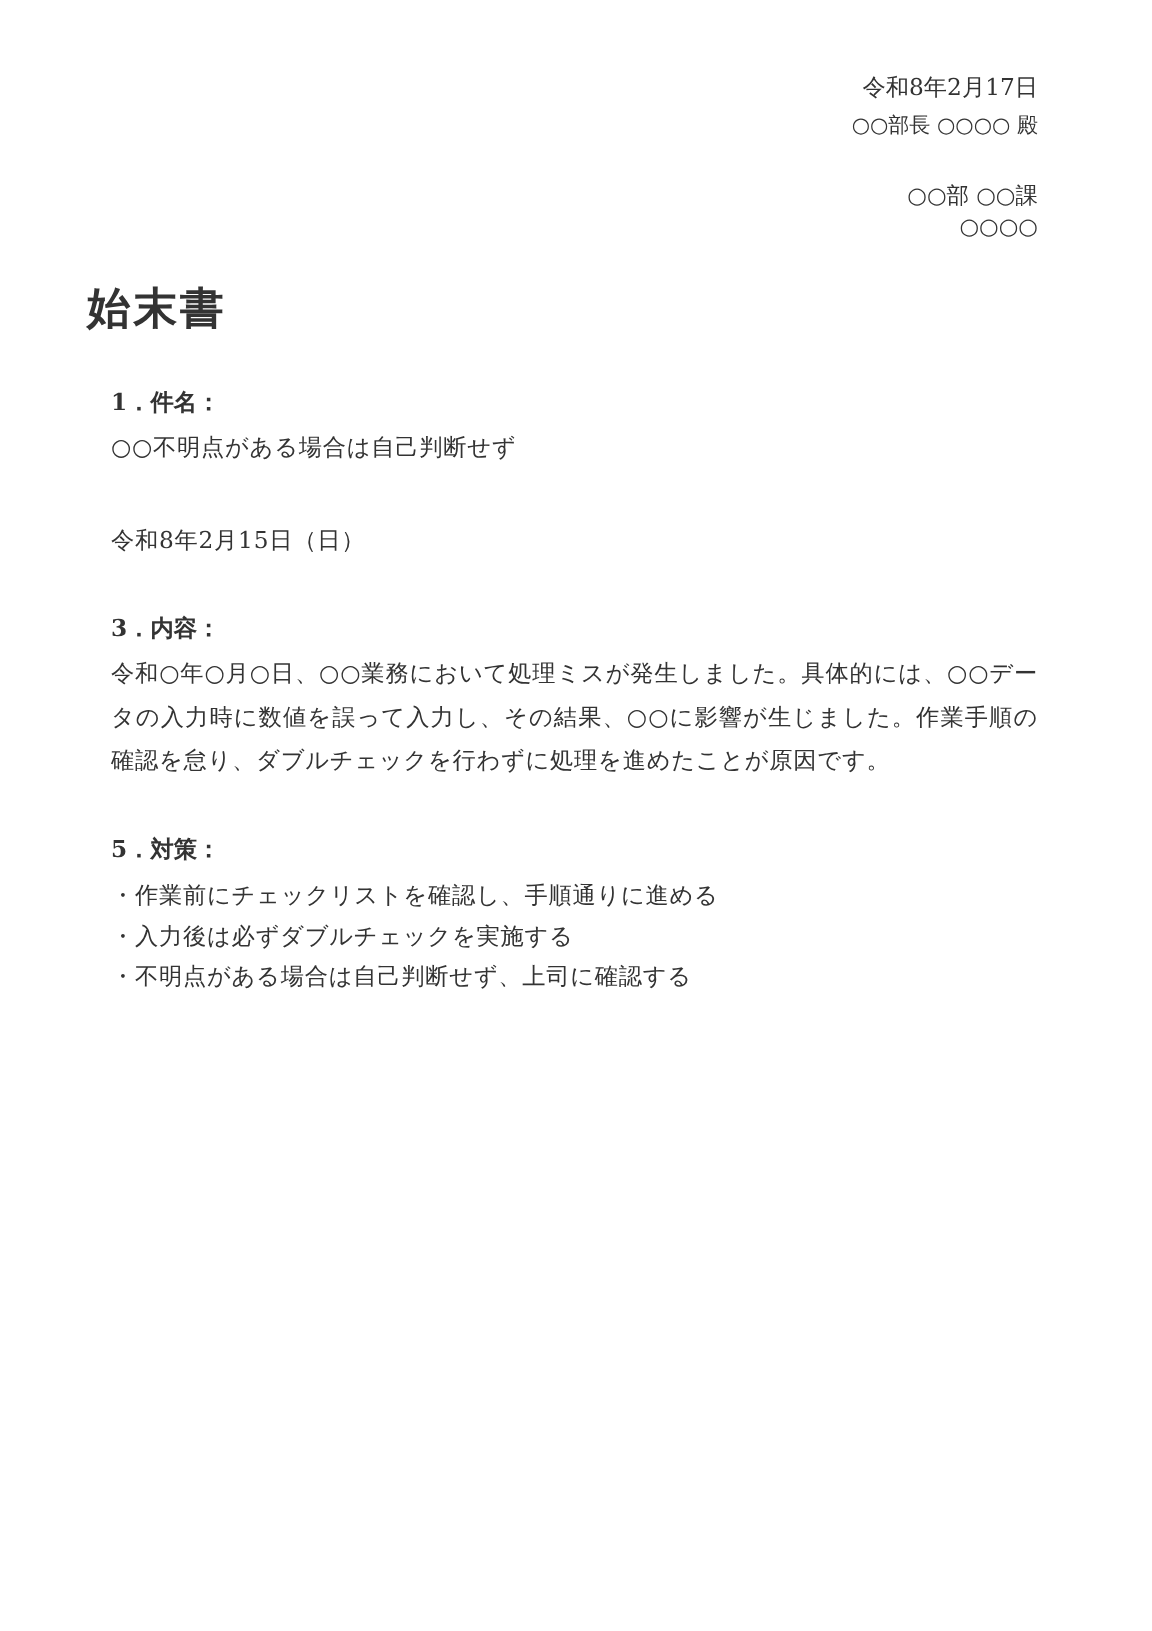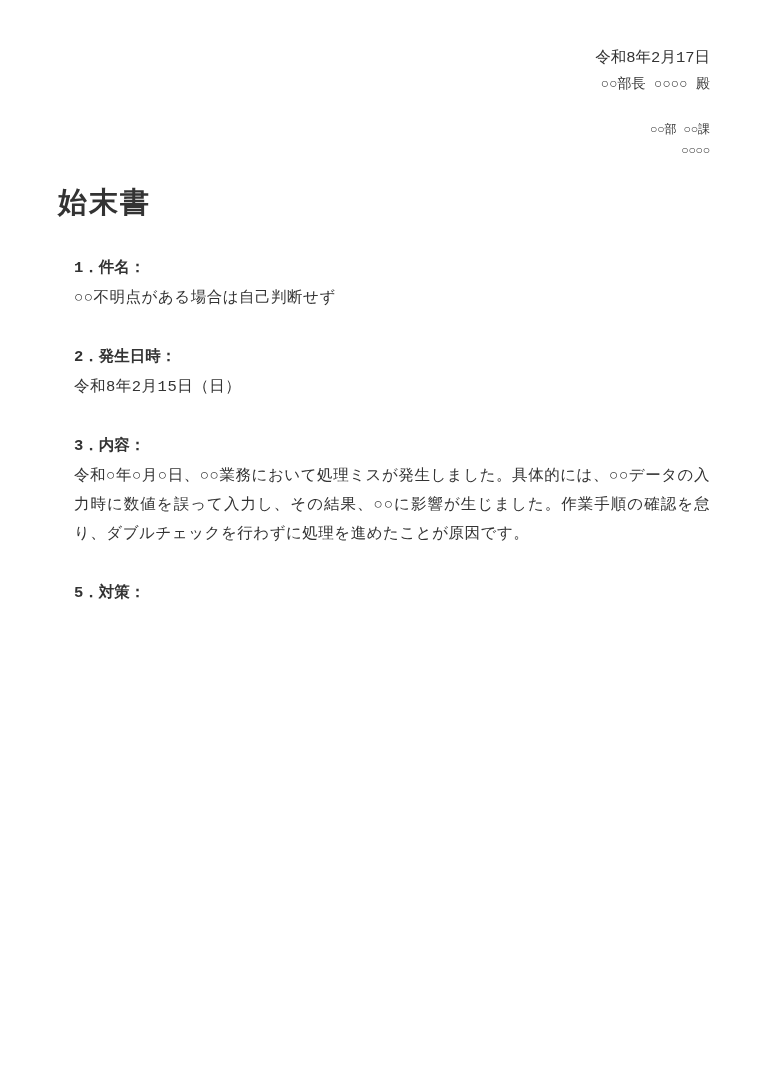--- a/index.html
+++ b/index.html
@@ -11,39 +11,38 @@
     width: 768px;
     height: 1087px;
     font-family: "DejaVu Serif", "Liberation Serif", serif;
     color: #333333;
     overflow: hidden;
   }
   .page {
     box-sizing: border-box;
     width: 768px;
     height: 892px;
-    padding: 48px 58px 40px 58px;
+    padding: 48px 76px 40px 58px;
     background: #ffffff;
-    font-family: Liberation Mono, monospace;
   }
   .doc-date {
     text-align: right;
     font-size: 15.5px;
     line-height: 21px;
   }
   .recipient {
     margin-top: 5px;
     text-align: right;
     font-size: 14px;
     line-height: 21px;
   }
   .sender {
     margin-top: 25px;
     text-align: right;
-    font-size: 12px;
+    font-size: 15px;
     line-height: 21px;
   }
   .doc-title {
     margin-top: 24px;
     text-align: left;
     font-size: 29px;
     font-weight: bold;
     letter-spacing: 2px;
     line-height: 38px;
   }
@@ -95,26 +94,30 @@
 
   <div class="doc-title">始末書</div>
 
 
   <div class="section">
     <div class="section-heading">1．件名：</div>
     <div class="section-body">○○不明点がある場合は自己判断せず</div>
   </div>
 
   <div class="section">
-    <div class="section-heading">2．発生日時：</div>
     <div class="section-body">令和8年2月15日（日）</div>
   </div>
 
   <div class="section">
     <div class="section-heading">3．内容：</div>
     <div class="section-body">令和○年○月○日、○○業務において処理ミスが発生しました。具体的には、○○データの入力時に数値を誤って入力し、その結果、○○に影響が生じました。作業手順の確認を怠り、ダブルチェックを行わずに処理を進めたことが原因です。</div>
   </div>
 
   <div class="section">
     <div class="section-heading">5．対策：</div>
+    <div class="bullet-list">
+      <div class="bullet-item">・作業前にチェックリストを確認し、手順通りに進める</div>
+      <div class="bullet-item">・入力後は必ずダブルチェックを実施する</div>
+      <div class="bullet-item">・不明点がある場合は自己判断せず、上司に確認する</div>
+    </div>
   </div>
 
 </div>
 
 </body></html>

